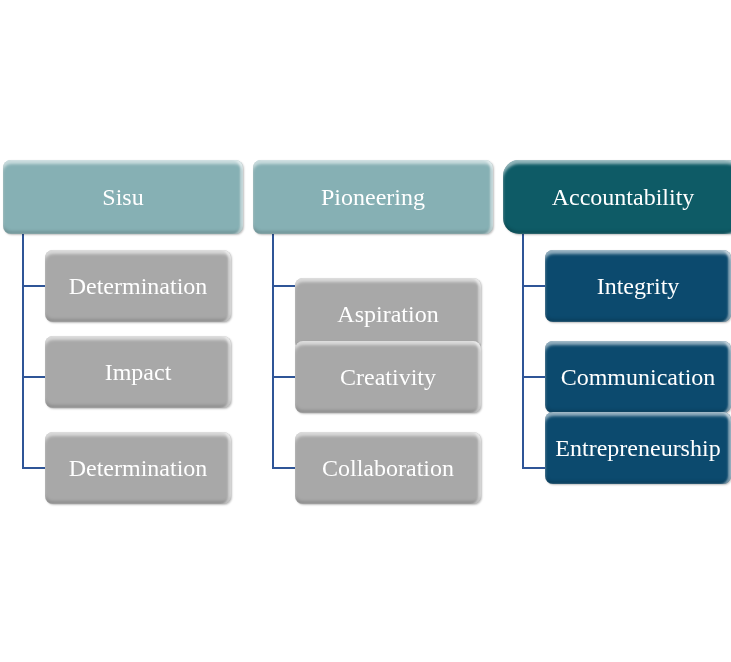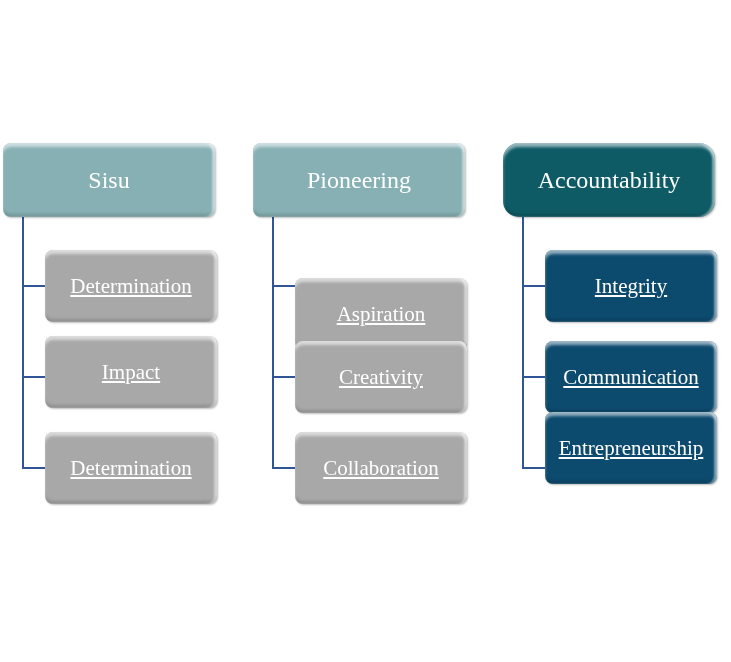--- a/index.html
+++ b/index.html
@@ -4,22 +4,22 @@
 <style>
   html, body { margin:0; padding:0; background:#ffffff; }
   body { width:731px; height:662px; position:relative; overflow:hidden;
          font-family:"Liberation Serif","DejaVu Serif",serif; }
   .box {
     position:absolute; display:flex; align-items:center; justify-content:center;
     color:#ffffff; border-radius:8px; box-sizing:border-box; white-space:nowrap;
     box-shadow: inset 0 4px 3px rgba(255,255,255,0.55), inset -3px 0 2px rgba(255,255,255,0.45),
                 inset 0 -3px 3px rgba(0,0,0,0.15), 1px 1px 2px rgba(0,0,0,0.25);
   }
-  .head { height:74px; width:212px; top:143px; font-size:24px; }
-  .child { height:72px; width:172px; font-size:21px;text-decoration:underline; }
+  .head { height:74px; width:240px; top:160px; font-size:24px; }
+  .child { height:72px; width:186px; font-size:24px; }
   .teal { background:#86b0b4; }
   .dark-teal { background:#0e5b66; }
   .grey { background:#a8a8a8; }
   .charcoal { background:#0c4a6e; }
   .vline { position:absolute; width:2px; background:#2f5597; }
   .hline { position:absolute; height:2px; background:#2f5597; }
 </style>
 </head>
 <body>
 

